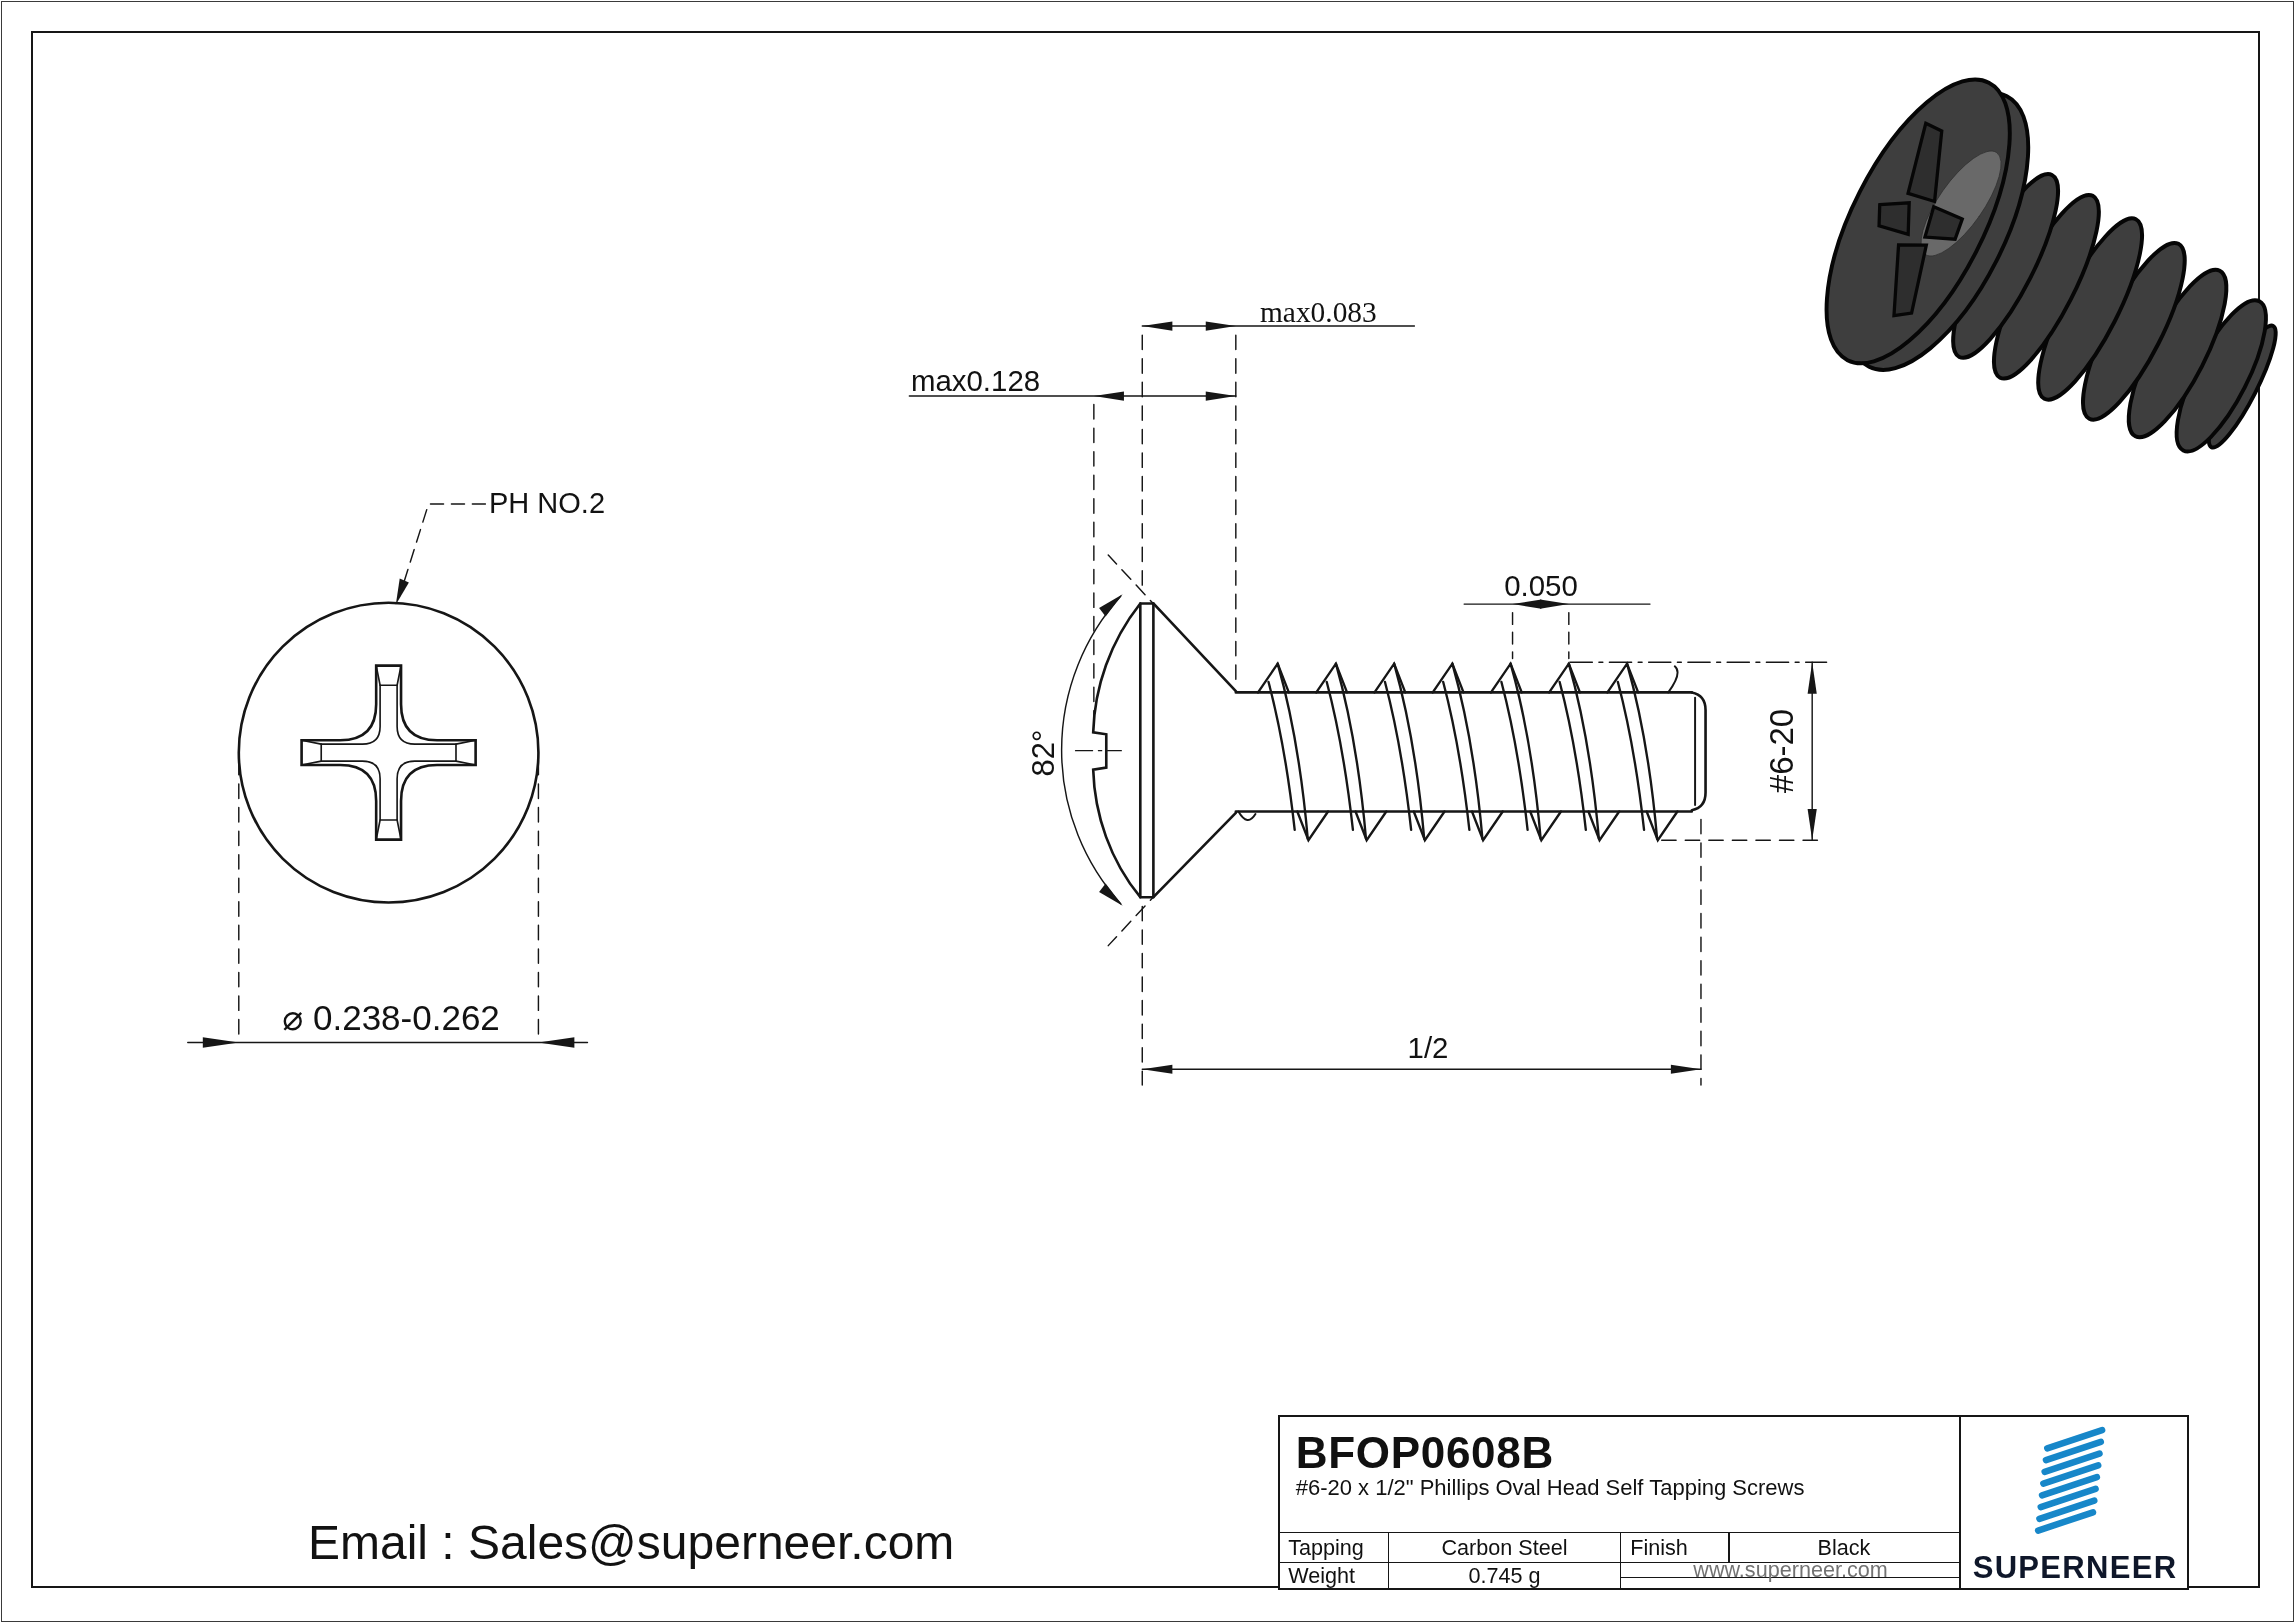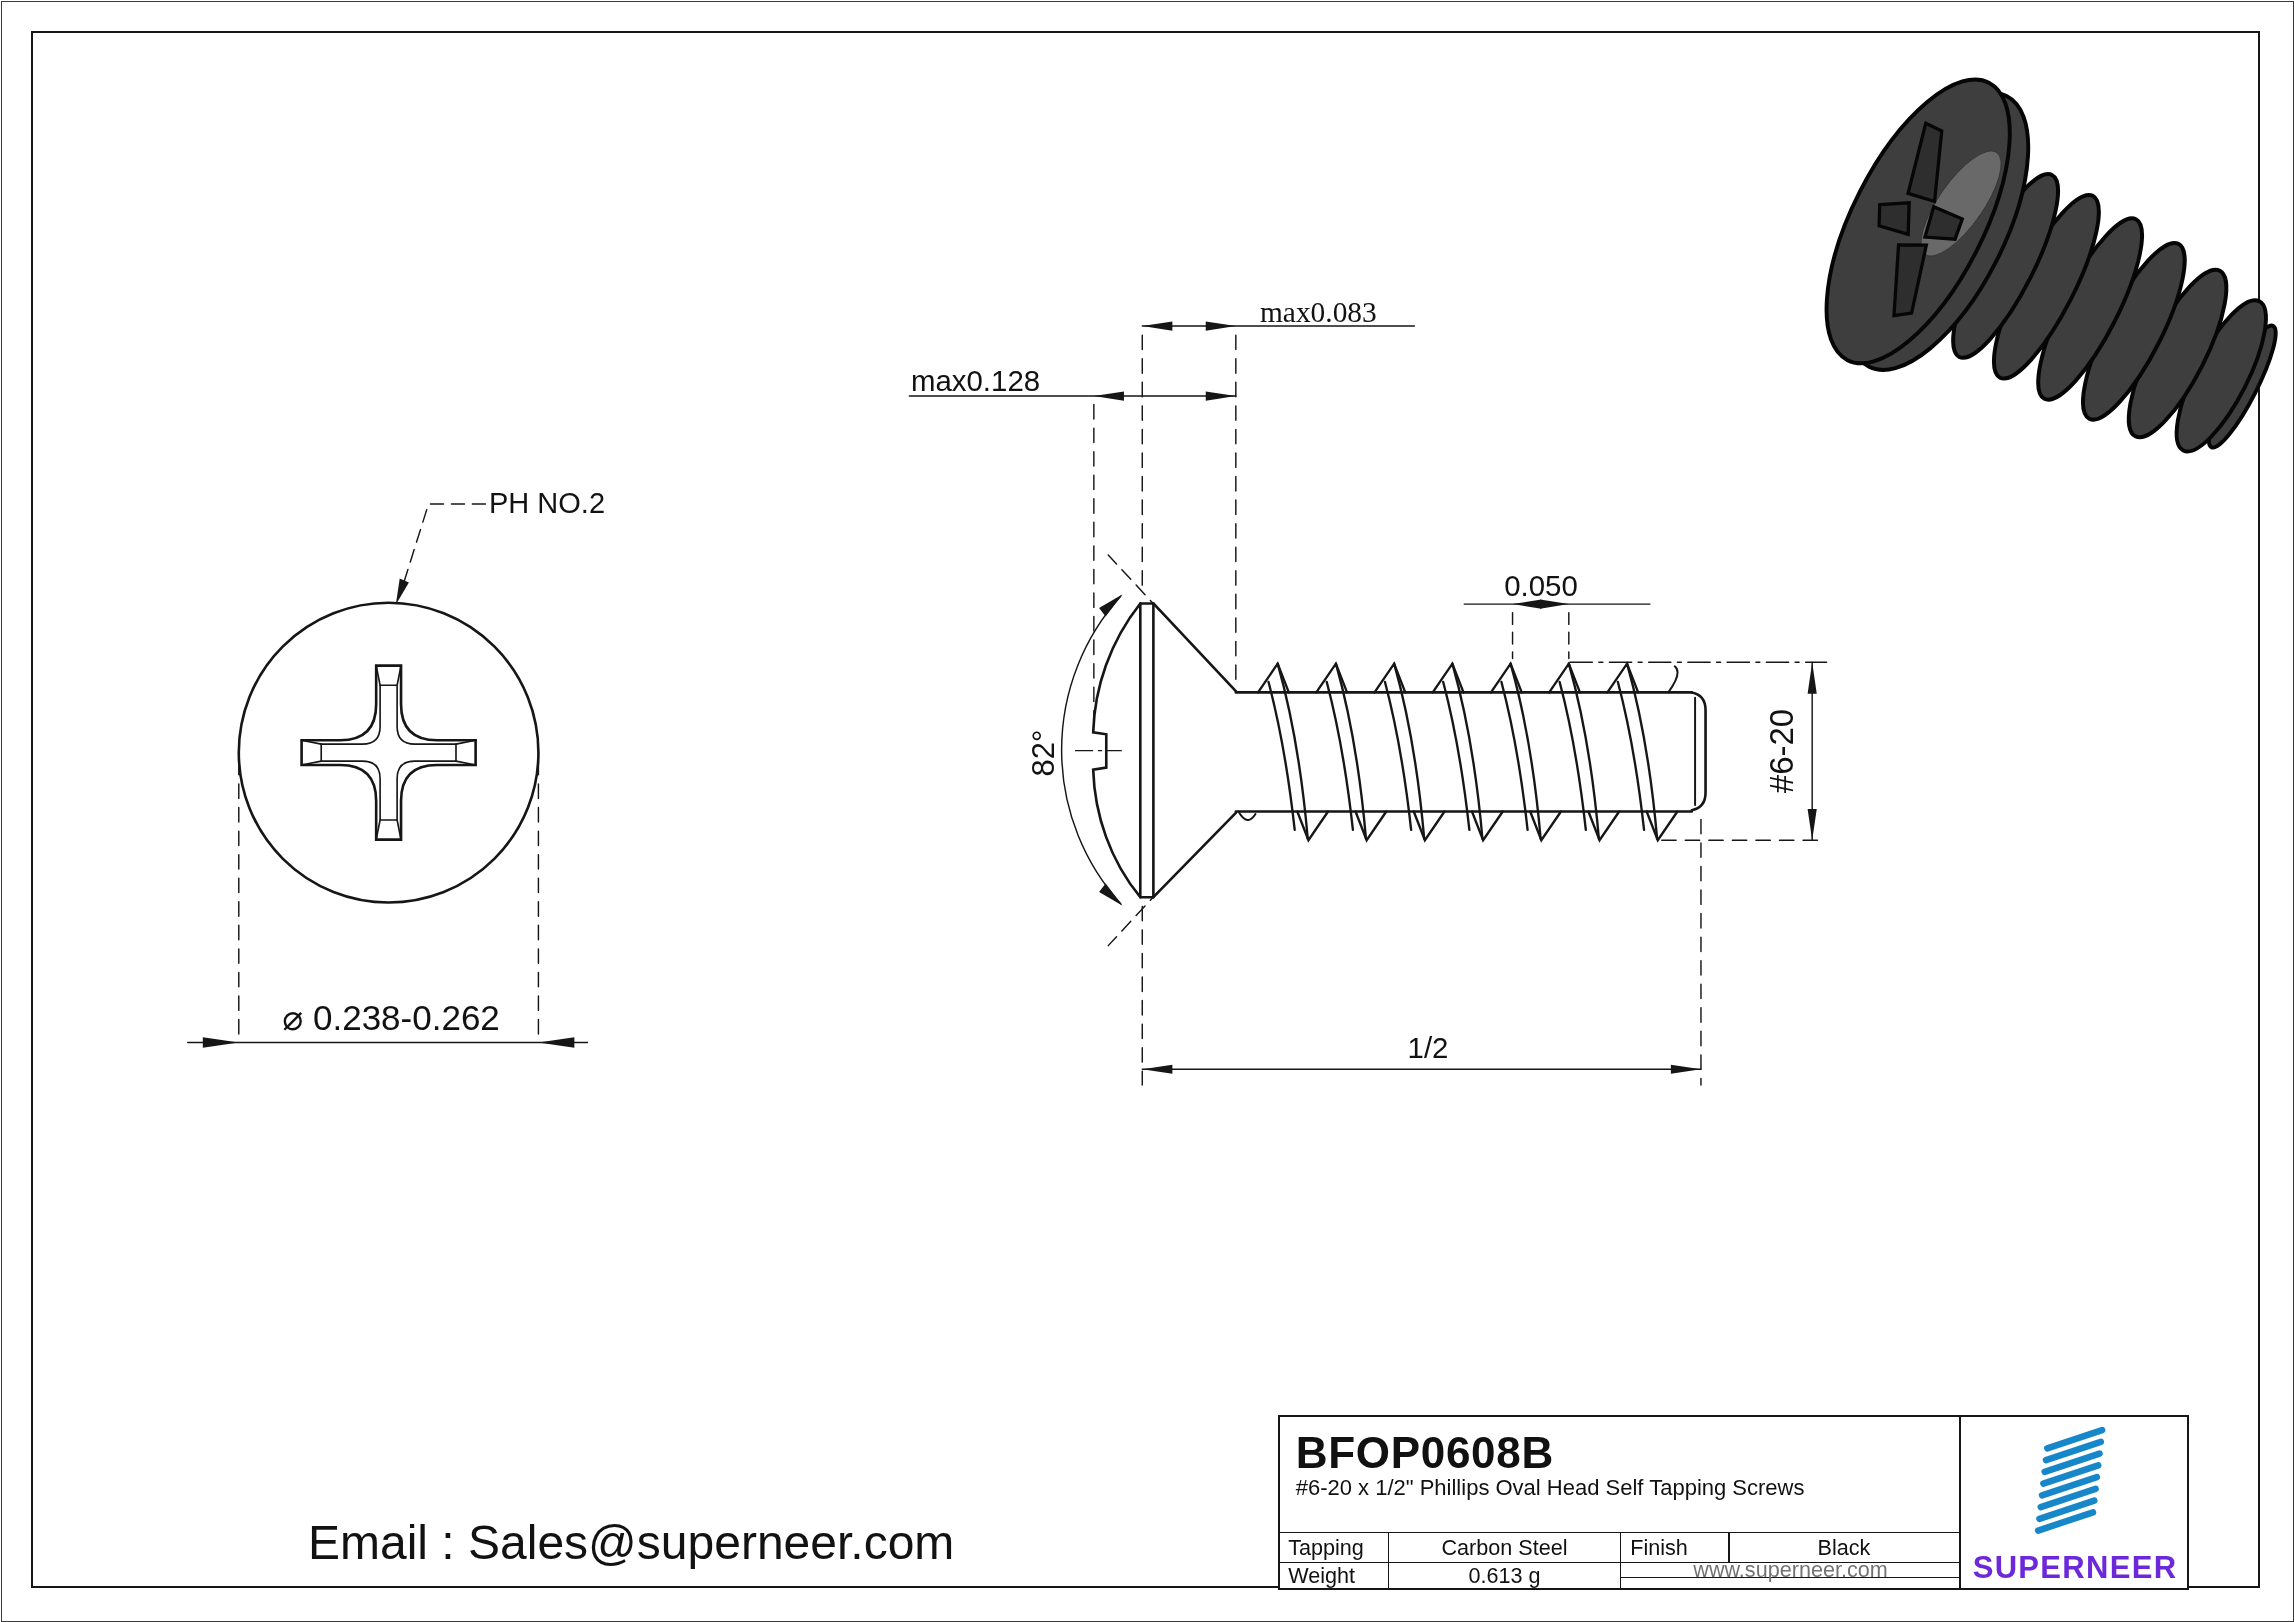--- a/index.html
+++ b/index.html
@@ -178,32 +178,32 @@
 <div class="tb">
   <div class="pn">BFOP0608B</div>
   <div class="desc">#6-20 x 1/2" Phillips Oval Head Self Tapping Screws</div>
 
   <div class="cell lab" style="left:-2px;top:115px;width:111px;height:31px;">Tapping</div>
   <div class="cell val" style="left:108px;top:115px;width:233px;height:31px;">Carbon Steel</div>
   <div class="cell lab" style="left:340px;top:115px;width:110px;height:31px;">Finish</div>
   <div class="cell val" style="left:448px;top:115px;width:232px;height:31px;">Black</div>
 
   <div class="cell lab" style="left:-2px;top:145px;width:111px;height:28px;">Weight</div>
-  <div class="cell val" style="left:108px;top:145px;width:233px;height:28px;">0.613 g</div>
+  <div class="cell val" style="left:108px;top:145px;width:233px;height:28px;">0.745 g</div>
   <div class="cell val www" style="left:340px;top:145px;width:341px;height:16px;color:#737373;">www.superneer.com</div>
 
   <div class="logo-col">
     <svg width="230" height="171" viewBox="0 0 352 262">
       <g stroke="#1787c9" stroke-width="10" stroke-linecap="round" fill="none">
         <line x1="132" y1="48" x2="216" y2="20"></line>
         <line x1="130" y1="66" x2="214" y2="38"></line>
         <line x1="128" y1="84" x2="212" y2="56"></line>
         <line x1="126" y1="102" x2="210" y2="74"></line>
         <line x1="124" y1="120" x2="208" y2="92"></line>
         <line x1="122" y1="138" x2="206" y2="110"></line>
         <line x1="120" y1="156" x2="204" y2="128"></line>
         <line x1="118" y1="174" x2="202" y2="146"></line>
       </g>
     </svg>
-    <div class="brand" style="color:#6d28d9;">SUPERNEER</div>
+    <div class="brand" style="color:#0f172a;">SUPERNEER</div>
   </div>
 </div>
 
 
 </body></html>

